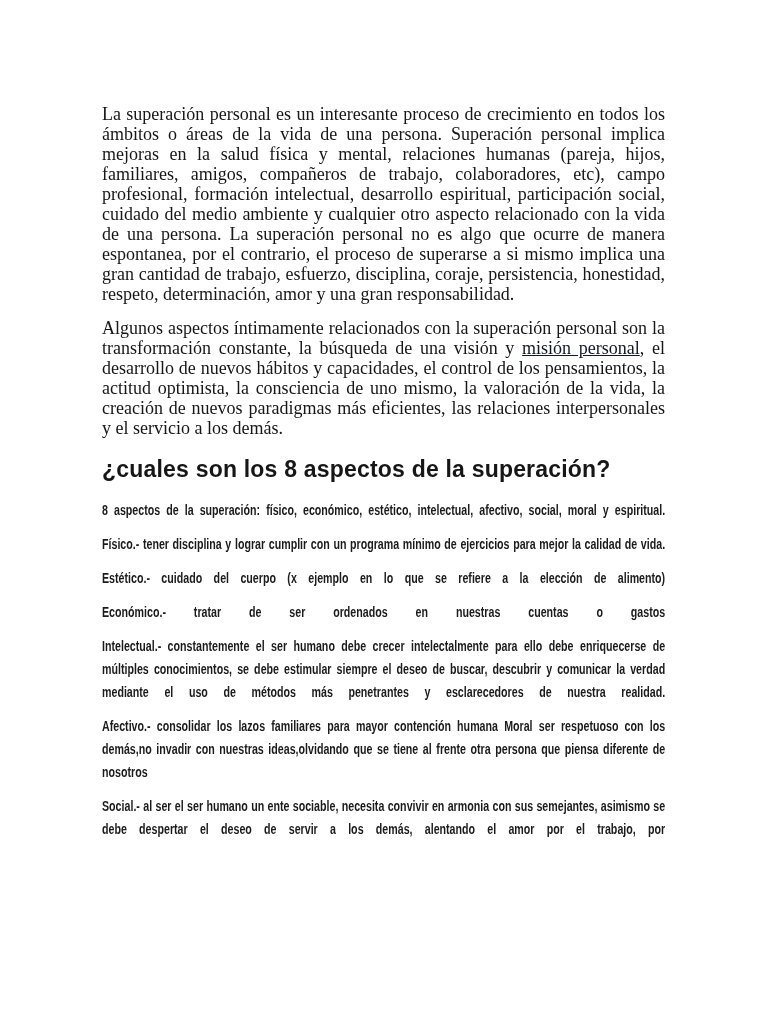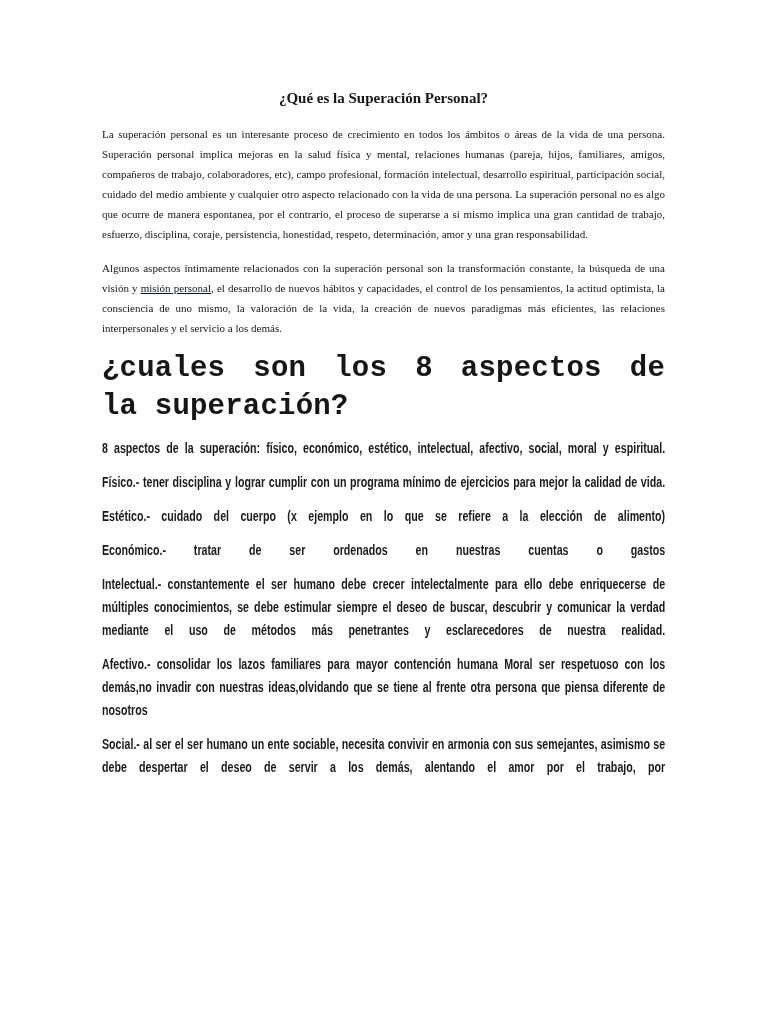--- a/index.html
+++ b/index.html
@@ -20,36 +20,36 @@
   .doc-title {
     font-family: "Liberation Serif", serif;
     font-size: 15px;
     line-height: 20px;
     font-weight: bold;
     text-align: center;
     margin: 0;
   }
   p.serif {
     font-family: "Liberation Serif", serif;
-    font-size: 11px;
+    font-size: 18px;
     line-height: 20px;
     text-align: justify;
     margin: 14px 0 0 0;
   }
   p.serif:first-of-type {
     margin-top: 16px;
   }
   a.doc-link {
     color: #0f172a;
     text-decoration: underline;
     cursor: pointer;
   }
   h1.big-heading {
-    font-family: Liberation Mono, monospace;
-    font-size: 29px;
+    font-family: Liberation Sans, sans-serif;
+    font-size: 23px;
     line-height: 38px;
     font-weight: bold;
     text-align: justify;
     margin: 12px 0 0 0;
     letter-spacing: 0.2px;
   }
   p.sans {
     font-family: "Liberation Sans", sans-serif;
     font-weight: bold;
     font-size: 14px;
@@ -61,21 +61,20 @@
     transform-origin: 0 0;
     margin: 11px 0 0 0;
     color: #1b1b1b;
   }
 </style>
 </head>
 <body>
 
 <div class="page">
 
-  <div class="doc-title">¿Qué es la Superación Personal?</div>
 
   <p class="serif">La superación personal es un interesante proceso de crecimiento en todos los ámbitos o áreas de la vida de una persona. Superación personal implica mejoras en la salud física y mental, relaciones humanas (pareja, hijos, familiares, amigos, compañeros de trabajo, colaboradores, etc), campo profesional, formación intelectual, desarrollo espiritual, participación social, cuidado del medio ambiente y cualquier otro aspecto relacionado con la vida de una persona. La superación personal no es algo que ocurre de manera espontanea, por el contrario, el proceso de superarse a si mismo implica una gran cantidad de trabajo, esfuerzo, disciplina, coraje, persistencia, honestidad, respeto, determinación, amor y una gran responsabilidad.</p>
 
   <p class="serif"><span>Algunos aspectos íntimamente relacionados con la superación personal son la transformación constante, la búsqueda de una visión y </span><a class="doc-link">misión personal</a><span>, el desarrollo de nuevos hábitos y capacidades, el control de los pensamientos, la actitud optimista, la consciencia de uno mismo, la valoración de la vida, la creación de nuevos paradigmas más eficientes, las relaciones interpersonales y el servicio a los demás.</span></p>
 
   <h1 class="big-heading">¿cuales son los 8 aspectos de la superación?</h1>
 
   <p class="sans">8 aspectos de la superación: físico, económico, estético, intelectual, afectivo, social, moral y espiritual.</p>
 
   <p class="sans">Físico.- tener disciplina y lograr cumplir con un programa mínimo de ejercicios para mejor la calidad de vida.</p>

